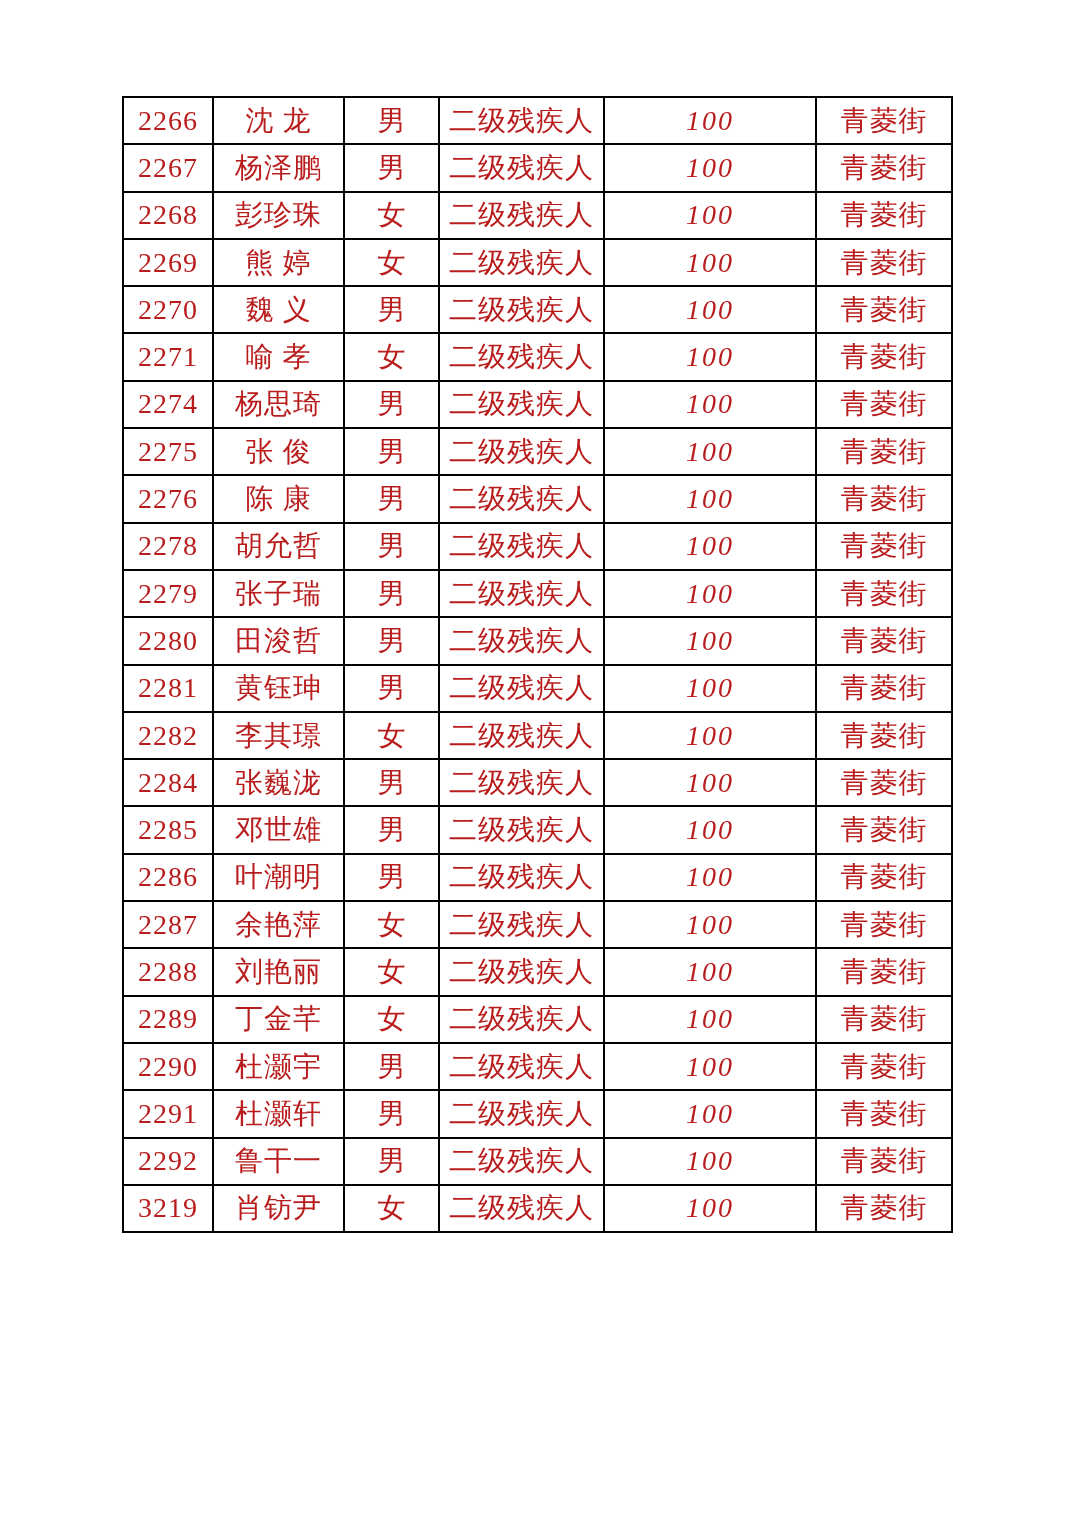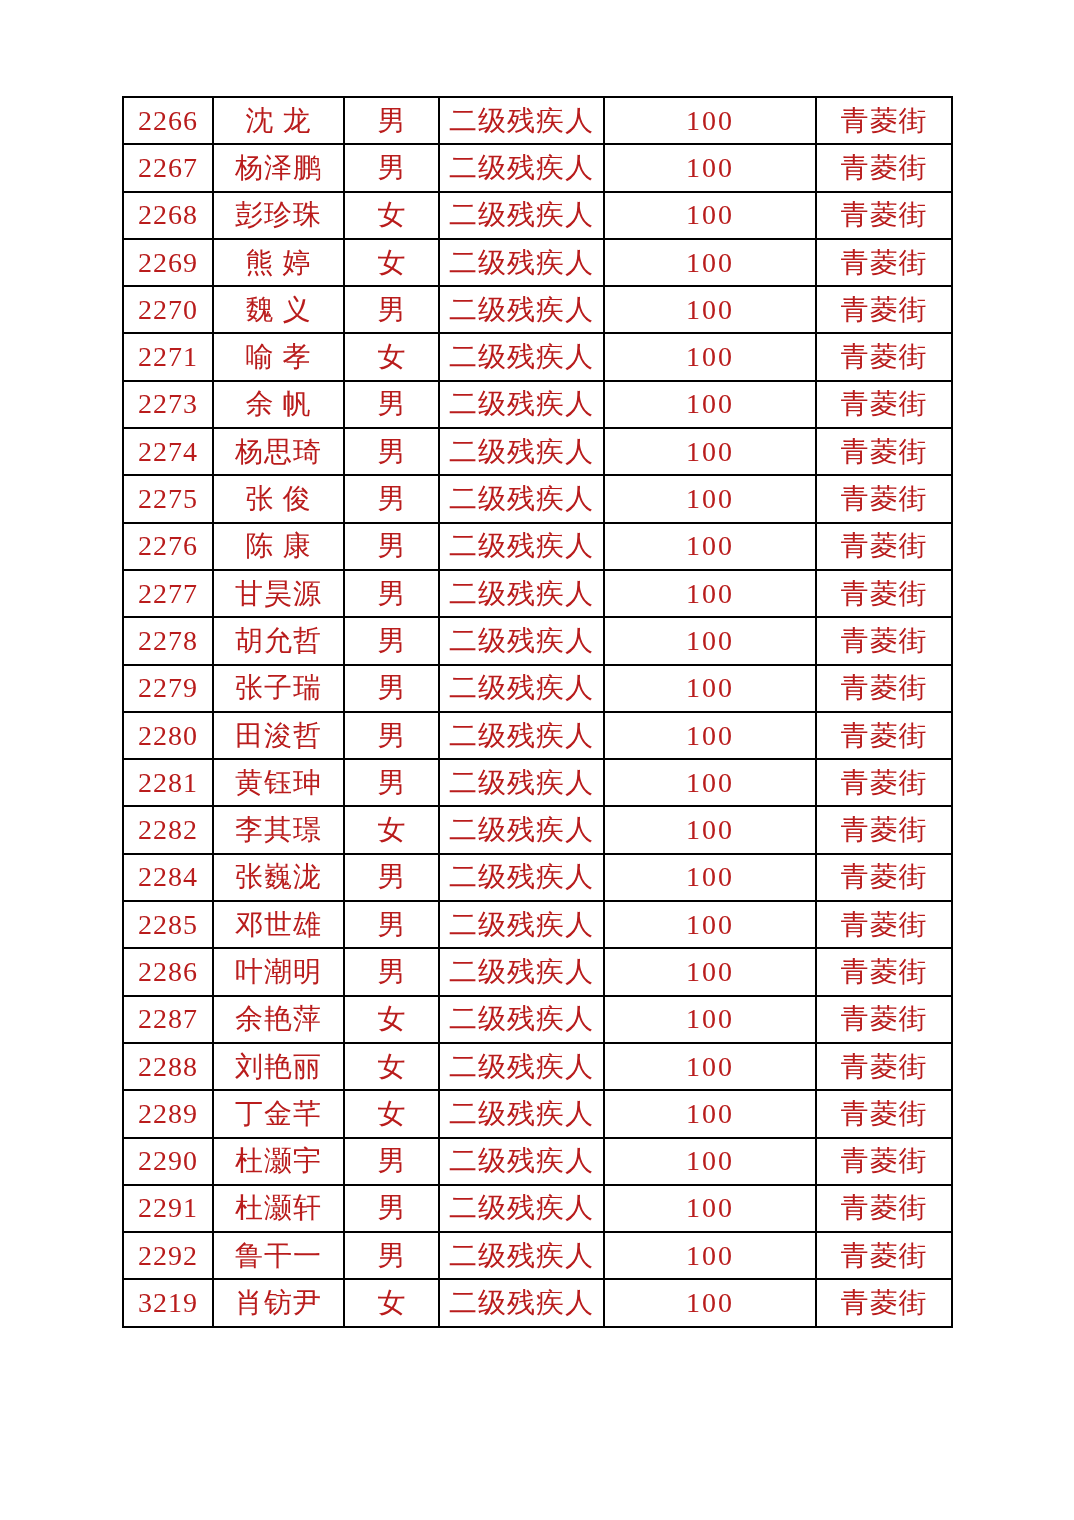--- a/index.html
+++ b/index.html
@@ -31,21 +31,21 @@
     font-size: 28px;
     line-height: 1;
     padding: 0;
     white-space: nowrap;
     overflow: hidden;
   }
   table.roster tr {
     height: 47.3px;
   }
   td.seq-cell      { letter-spacing: 1px; }
-  td.amount-cell   { letter-spacing: 2px; }
+  td.amount-cell   { letter-spacing: 2px; font-style: italic; }
   td.category-cell { letter-spacing: 1px; }
   td.street-cell   { letter-spacing: 1px; margin-top: 16px; }
   td.name-cell     { letter-spacing: 1px; margin-left: 16px; }
 </style>
 </head>
 <body>
 
 <div class="page">
   <table class="roster">
     <colgroup>
@@ -99,54 +99,38 @@
         </tr>
         <tr>
           <td class="seq-cell">2271</td>
           <td class="name-cell">喻 孝</td>
           <td class="gender-cell">女</td>
           <td class="category-cell">二级残疾人</td>
           <td class="amount-cell">100</td>
           <td class="street-cell">青菱街</td>
         </tr>
         <tr>
-          <td class="seq-cell">2273</td>
-          <td class="name-cell">余 帆</td>
-          <td class="gender-cell">男</td>
-          <td class="category-cell">二级残疾人</td>
-          <td class="amount-cell">100</td>
-          <td class="street-cell">青菱街</td>
-        </tr>
-        <tr>
           <td class="seq-cell">2274</td>
           <td class="name-cell">杨思琦</td>
           <td class="gender-cell">男</td>
           <td class="category-cell">二级残疾人</td>
           <td class="amount-cell">100</td>
           <td class="street-cell">青菱街</td>
         </tr>
         <tr>
           <td class="seq-cell">2275</td>
           <td class="name-cell">张 俊</td>
           <td class="gender-cell">男</td>
           <td class="category-cell">二级残疾人</td>
           <td class="amount-cell">100</td>
           <td class="street-cell">青菱街</td>
         </tr>
         <tr>
           <td class="seq-cell">2276</td>
           <td class="name-cell">陈 康</td>
-          <td class="gender-cell">男</td>
-          <td class="category-cell">二级残疾人</td>
-          <td class="amount-cell">100</td>
-          <td class="street-cell">青菱街</td>
-        </tr>
-        <tr>
-          <td class="seq-cell">2277</td>
-          <td class="name-cell">甘昊源</td>
           <td class="gender-cell">男</td>
           <td class="category-cell">二级残疾人</td>
           <td class="amount-cell">100</td>
           <td class="street-cell">青菱街</td>
         </tr>
         <tr>
           <td class="seq-cell">2278</td>
           <td class="name-cell">胡允哲</td>
           <td class="gender-cell">男</td>
           <td class="category-cell">二级残疾人</td>

